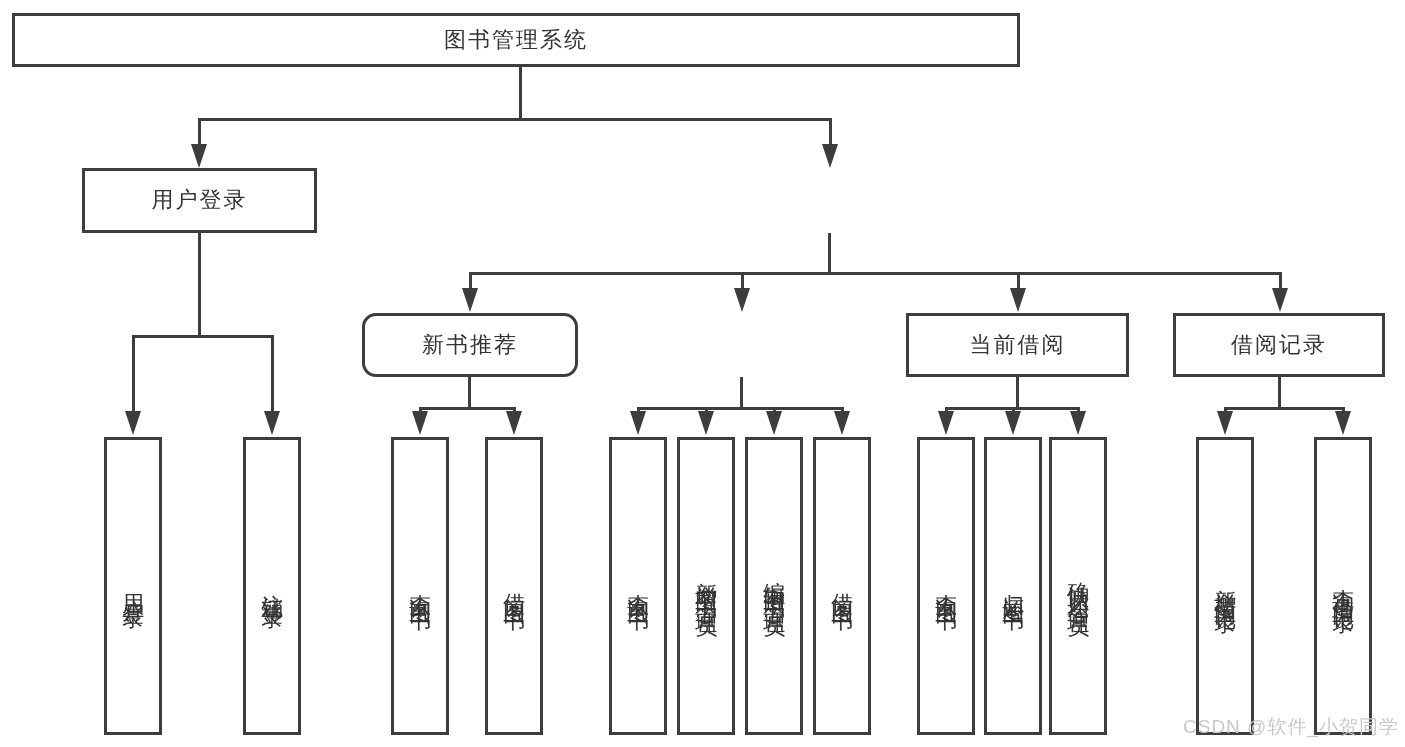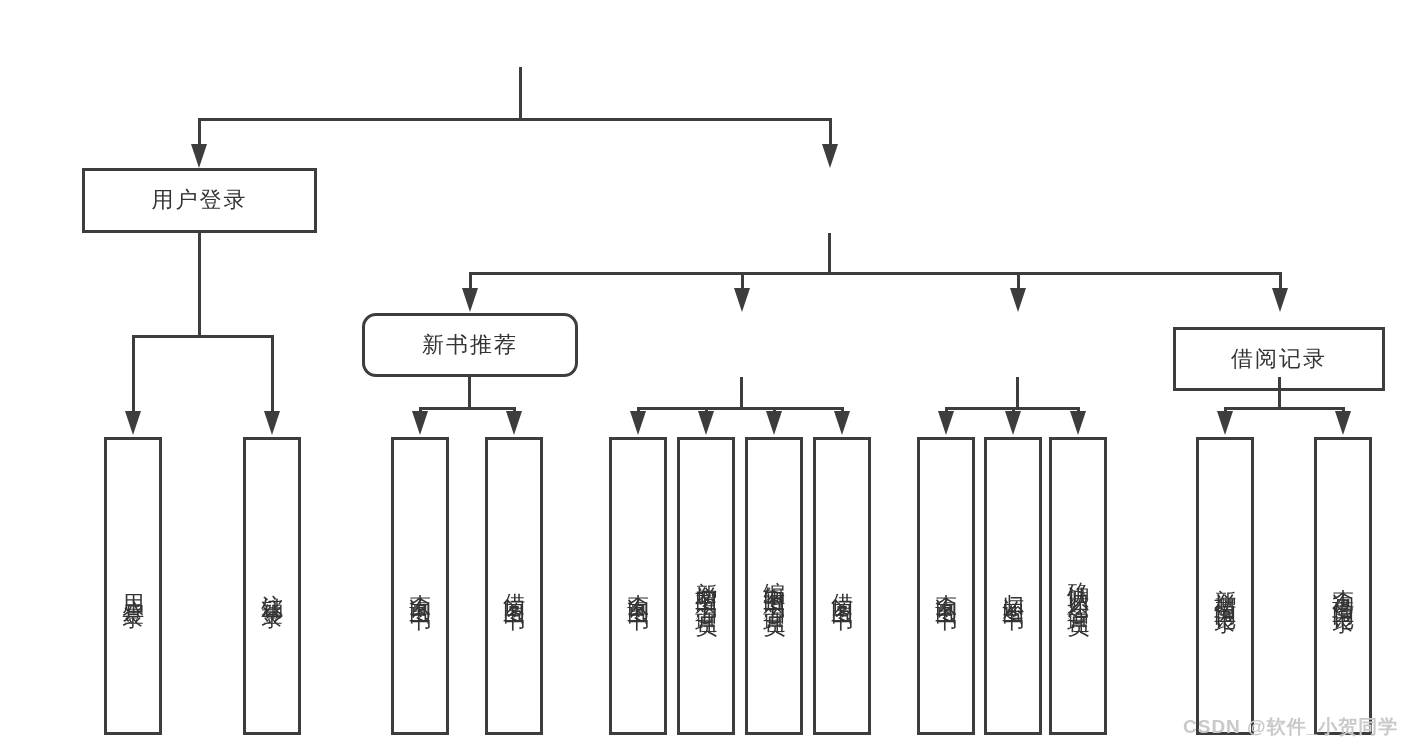--- a/index.html
+++ b/index.html
@@ -42,28 +42,28 @@
     border-right:8px solid transparent;
     border-top:24px solid #3d3d3d;
   }
   .watermark{
     position:absolute;
     left:1183px;top:714px;
     color:#c9c9c9;
     font-size:19px;
     letter-spacing:1px;
     white-space:nowrap;
-    font-weight:bold;
   }
 </style>
 </head>
 <body>
 
 <div id="stage">
 
+  <div class="box" style="left:12px;top:13px;width:1008px;height:54px;">图书管理系统</div>
 
   <div class="vl" style="left:519px;top:67px;width:3px;height:53px;"></div>
   <div class="hl" style="left:198px;top:118px;width:634px;height:3px;"></div>
   <div class="stem" style="left:198px;top:118px;width:3px;height:30px;"></div>
   <div class="ah" style="left:191px;top:144px;"></div>
   <div class="stem" style="left:829px;top:118px;width:3px;height:30px;"></div>
   <div class="ah" style="left:822px;top:144px;"></div>
 
   <div class="box" style="left:82px;top:168px;width:235px;height:65px;">用户登录</div>
 
@@ -79,21 +79,22 @@
   <div class="stem" style="left:469px;top:272px;width:3px;height:20px;"></div>
   <div class="ah" style="left:462px;top:288px;"></div>
   <div class="stem" style="left:741px;top:272px;width:3px;height:20px;"></div>
   <div class="ah" style="left:734px;top:288px;"></div>
   <div class="stem" style="left:1017px;top:272px;width:3px;height:20px;"></div>
   <div class="ah" style="left:1010px;top:288px;"></div>
   <div class="stem" style="left:1279px;top:272px;width:3px;height:20px;"></div>
   <div class="ah" style="left:1272px;top:288px;"></div>
 
   <div class="box" style="left:362px;top:313px;width:216px;height:64px;border-radius:14px;">新书推荐</div>
-  <div class="box" style="left:1173px;top:313px;width:212px;height:64px;margin-top:14px;">借阅记录</div>
+  <div class="box" style="left:906px;top:313px;width:223px;height:64px;">当前借阅</div>
+  <div class="box" style="left:1173px;top:313px;width:212px;height:64px;">借阅记录</div>
 
   <div class="vl" style="left:468px;top:377px;width:3px;height:33px;"></div>
   <div class="hl" style="left:419px;top:407px;width:97px;height:3px;"></div>
   <div class="stem" style="left:419px;top:407px;width:3px;height:8px;"></div>
   <div class="ah" style="left:412px;top:411px;"></div>
   <div class="stem" style="left:513px;top:407px;width:3px;height:8px;"></div>
   <div class="ah" style="left:506px;top:411px;"></div>
 
   <div class="vl" style="left:740px;top:377px;width:3px;height:33px;"></div>
   <div class="hl" style="left:637px;top:407px;width:207px;height:3px;"></div>

